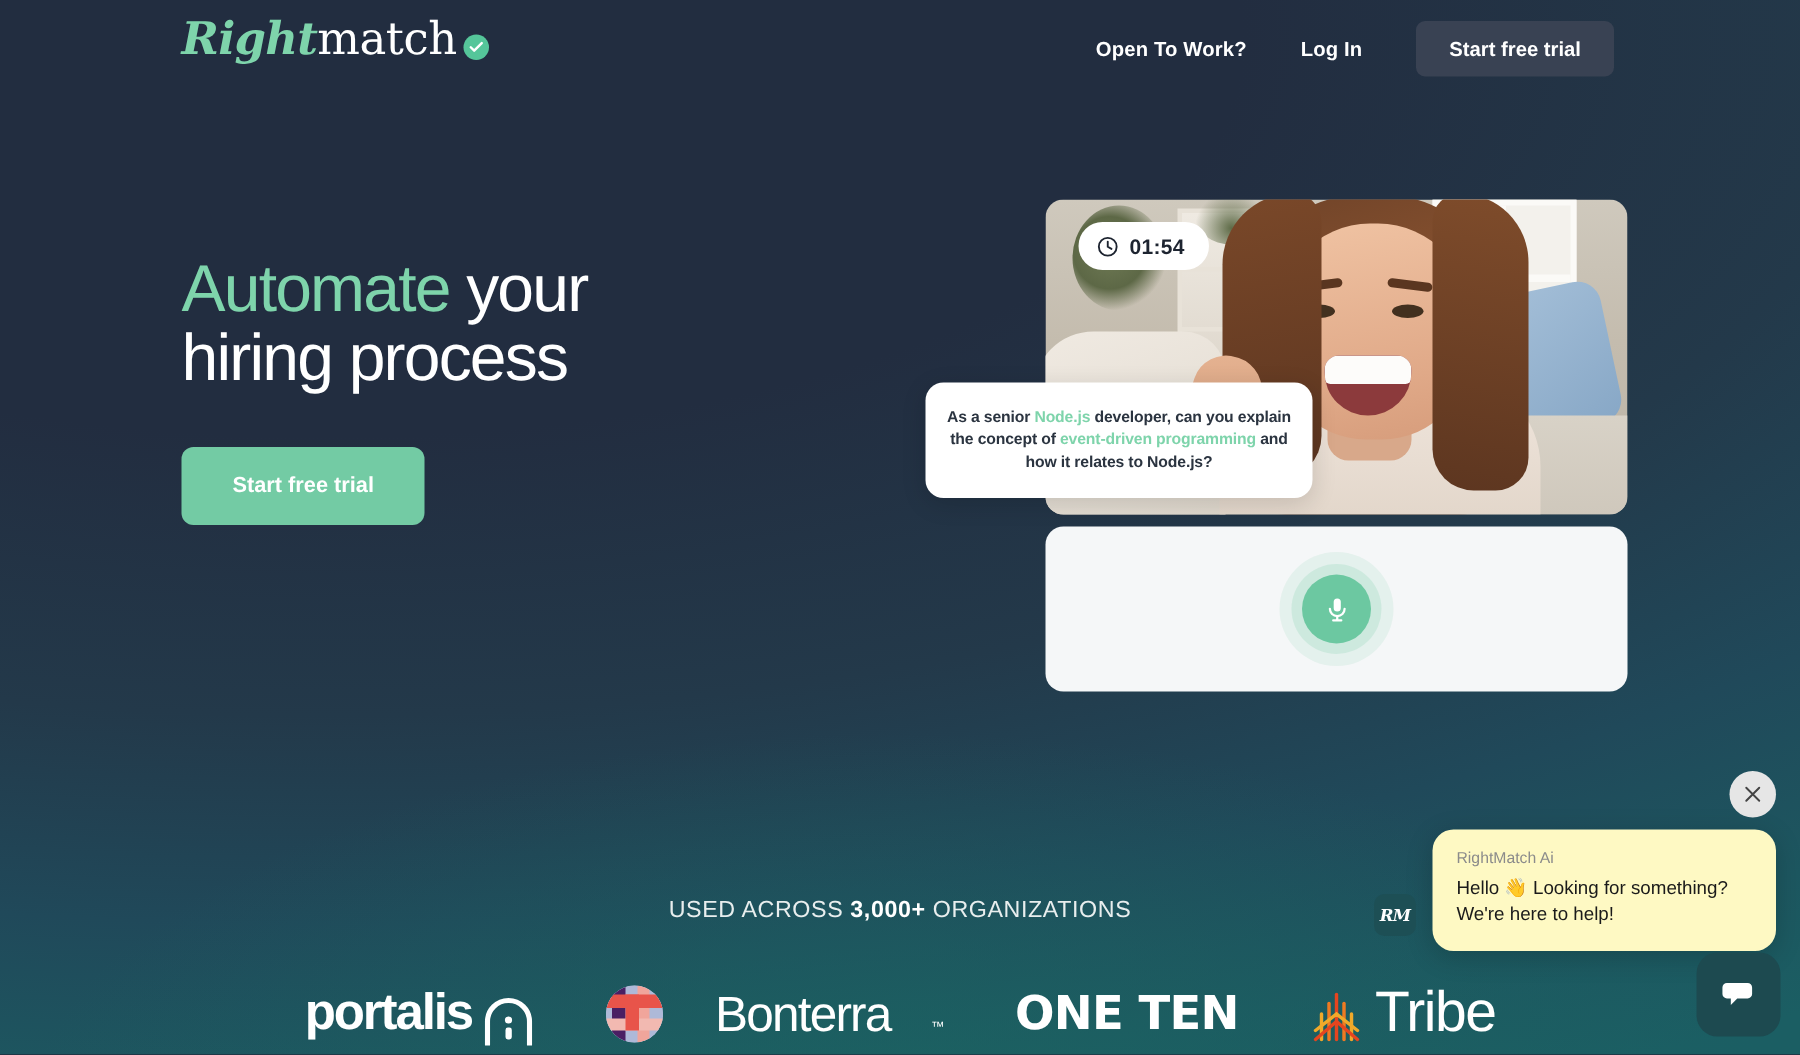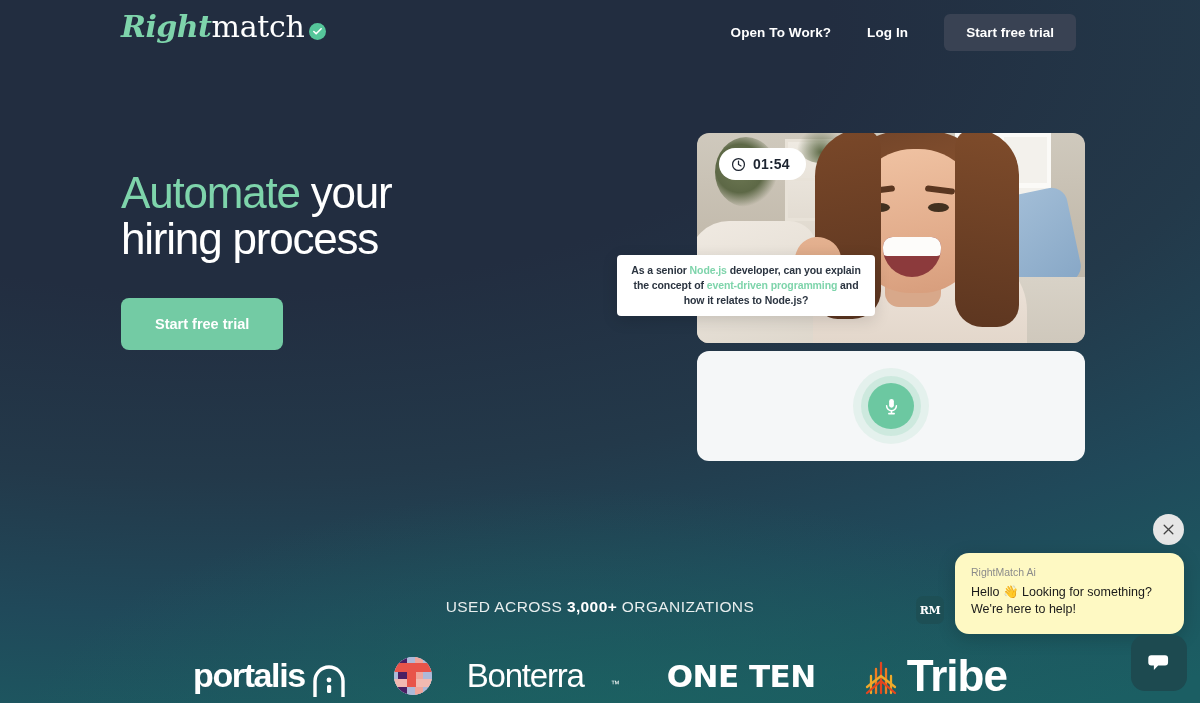--- a/index.html
+++ b/index.html
@@ -168,21 +168,21 @@
 
   .timer {
     position:absolute; left:22px; top:15px; height:32px; display:flex; align-items:center;
     gap:7px; background:#ffffff; border-radius:20px; padding:0 16px 0 12px;
   }
   .timer svg { width:15px; height:15px; display:block; }
   .timer span { font-size:14px; font-weight:700; color:#1d2430; letter-spacing:.2px; }
 
   .question-bubble {
     position:absolute; left:617px; top:255px; width:258px;
-    background:#ffffff; border-radius:4px; padding:8px 14px;
+    background:#ffffff; border-radius:12px; padding:16px 14px;
     text-align:center; box-shadow:0 4px 16px rgba(0,0,0,.14);
   }
   .question-bubble p {
     font-size:10.5px; line-height:1.42; font-weight:700; color:#2b3440; letter-spacing:-.1px;
   }
   .question-bubble .accent { color:#7ed4ab; }
 
   
   .mic-card {
     position:absolute; left:697px; top:351px; width:388px; height:110px;
@@ -219,42 +219,42 @@
   .bont-mark {
     width:38px; height:38px; border-radius:50%; margin-right:9px; overflow:hidden; position:relative;
     background:#b9c6e0;
   }
   .bont-mark i { position:absolute; display:block; }
   .lg-bonterra .txt { font-size:33px; font-weight:400; letter-spacing:-1.2px; }
   .lg-bonterra .tm { font-size:9px; position:relative; top:8px; left:1px; }
   .lg-oneten { font-size:31px; font-weight:700; letter-spacing:-.5px; font-family:"DejaVu Sans", sans-serif; }
   .lg-tribe { display:flex; align-items:center; }
   .tribe-mark { width:34px; height:38px; margin-right:9px; position:relative; }
-  .lg-tribe .txt { font-size:44px; font-weight:700; letter-spacing:-1px; }
+  .lg-tribe .txt { font-size:38px; font-weight:400; letter-spacing:-1px; }
 
   
   .chat-close {
     position:absolute; left:1153px; top:514px; width:31px; height:31px; border-radius:50%;
     background:#e6e6e6; display:flex; align-items:center; justify-content:center;
     border:none; cursor:pointer;
   }
   .chat-close svg { width:13px; height:13px; display:block; }
   .chat-bubble {
     position:absolute; left:955px; top:553px; width:229px;
     background:#fef9c3; border-radius:14px; padding:13px 16px 15px 16px;
     box-shadow:0 4px 18px rgba(0,0,0,.18);
   }
   .chat-bubble .who { font-size:10.5px; color:#8b8b8b; margin-bottom:6px; }
   .chat-bubble .msg { font-size:12.5px; line-height:1.38; color:#1a1a1a; }
   .chat-avatar {
     position:absolute; left:916px; top:596px; width:28px; height:28px; border-radius:7px;
     background:#1d4f55; display:flex; align-items:center; justify-content:center;
   }
   .chat-avatar span {
-    font-family:"DejaVu Serif", serif; font-weight:700;
+    font-family:"DejaVu Serif", serif; font-style:italic; font-weight:700;
     color:#ffffff; font-size:11px; letter-spacing:-.5px;
   }
   .chat-launcher {
     position:absolute; left:1131px; top:635px; width:56px; height:56px; border-radius:14px;
     background:#1d4a50; display:flex; align-items:center; justify-content:center;
     border:none; cursor:pointer;
   }
   .chat-launcher svg { width:26px; height:26px; display:block; }
 </style>
 </head>

